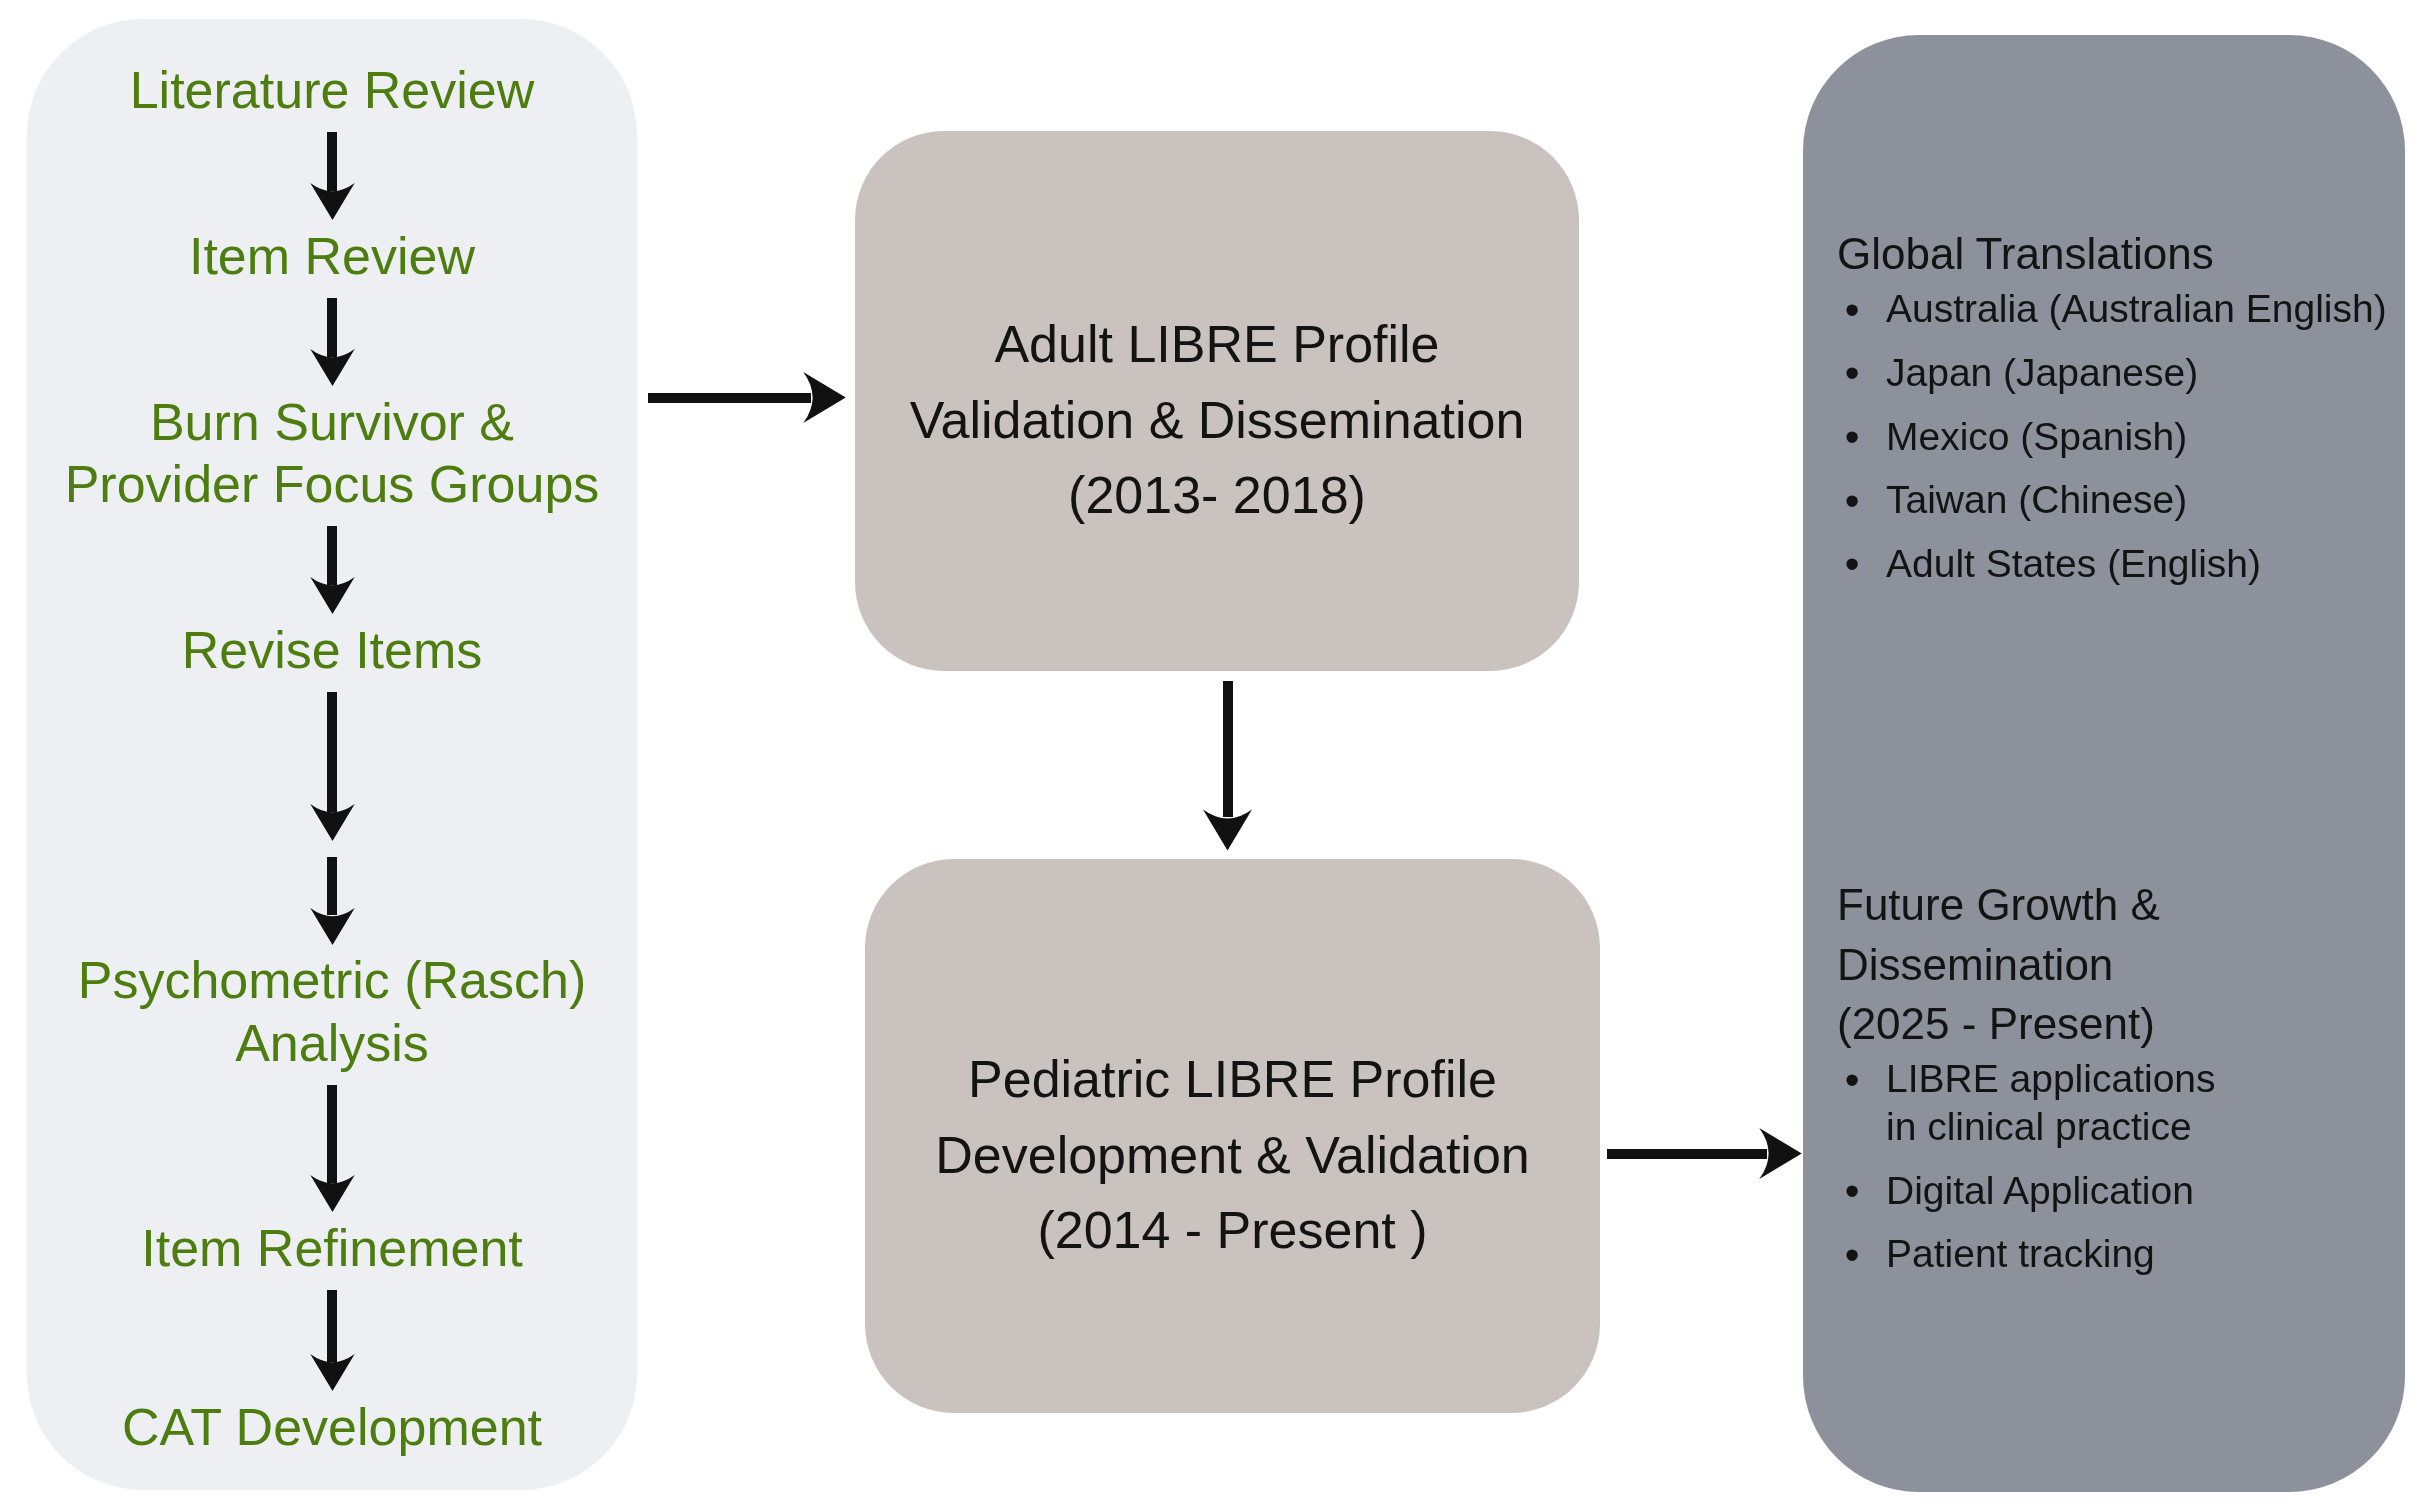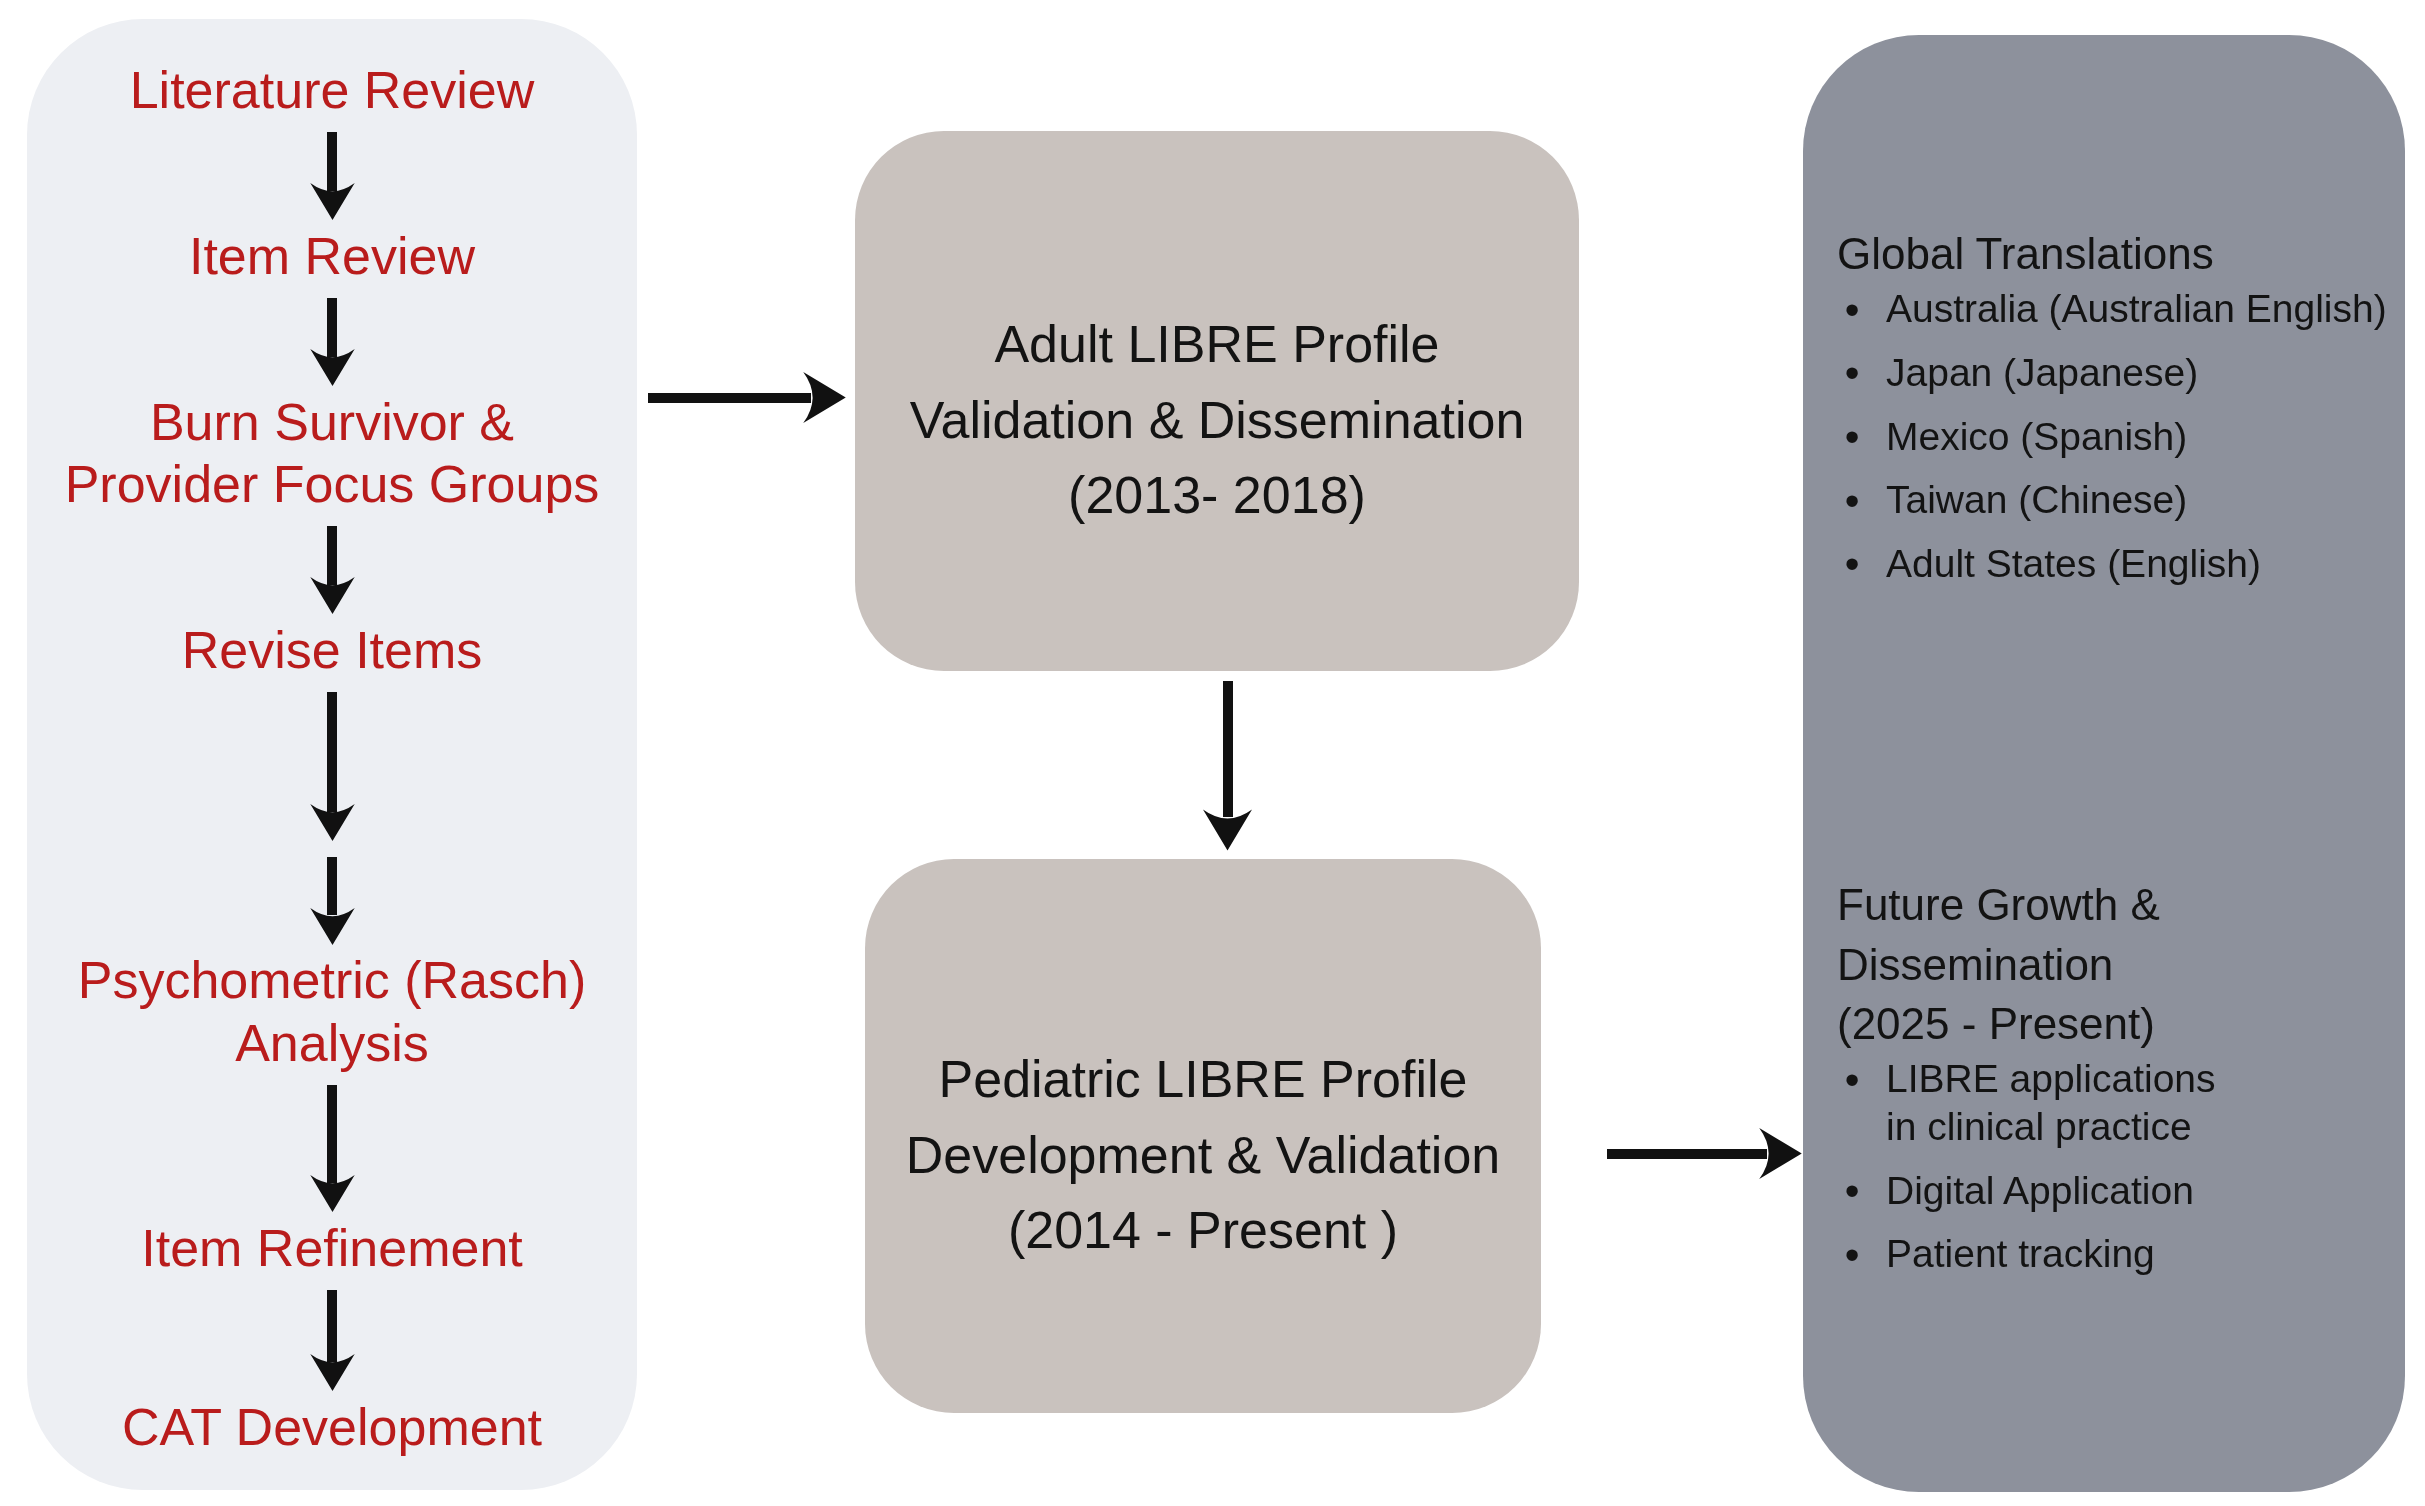--- a/index.html
+++ b/index.html
@@ -10,37 +10,37 @@
   }
   
   .panel-left{
     position:absolute;left:27px;top:19.3px;width:610px;height:1471px;
     background:#edeff3;border-radius:116px;box-sizing:border-box;
     display:flex;flex-direction:column;align-items:center;
     padding:40px 14px 32px 14px;
   }
   .step{
     font-size:52px;line-height:1.2;text-align:center;white-space:pre-line;
-    color:#b91c1c;flex:0 0 auto;
+    color:#4d7c0f;flex:0 0 auto;
   }
   
   .varrow{
     display:flex;flex-direction:column;align-items:center;
     flex:1 1 0;min-height:62px;padding:10.8px 0 4.6px 0;box-sizing:border-box;
   }
   .varrow .shaft{width:10px;flex:1 1 auto;background:#111;min-height:31px;}
   .varrow svg{display:block;margin-top:-7.7px;flex:0 0 auto;}
   
   .box{
     position:absolute;background:#c9c2be;border-radius:89px;
     display:flex;align-items:center;justify-content:center;
     box-sizing:border-box;padding-top:39px;
   }
   .box-adult{left:855px;top:131px;width:724px;height:540px;}
-  .box-pediatric{left:865px;top:859px;width:676px;height:554px;}
+  .box-pediatric{left:865px;top:859px;width:735px;height:554px;}
   .box-title{
     font-size:52px;line-height:1.45;text-align:center;white-space:pre-line;
     color:#131313;
   }
   
   .harrow{
     position:absolute;display:flex;align-items:center;
   }
   .harrow .hshaft{height:10px;flex:1 1 auto;background:#111;}
   .harrow svg{display:block;margin-left:-7.7px;flex:0 0 auto;}

